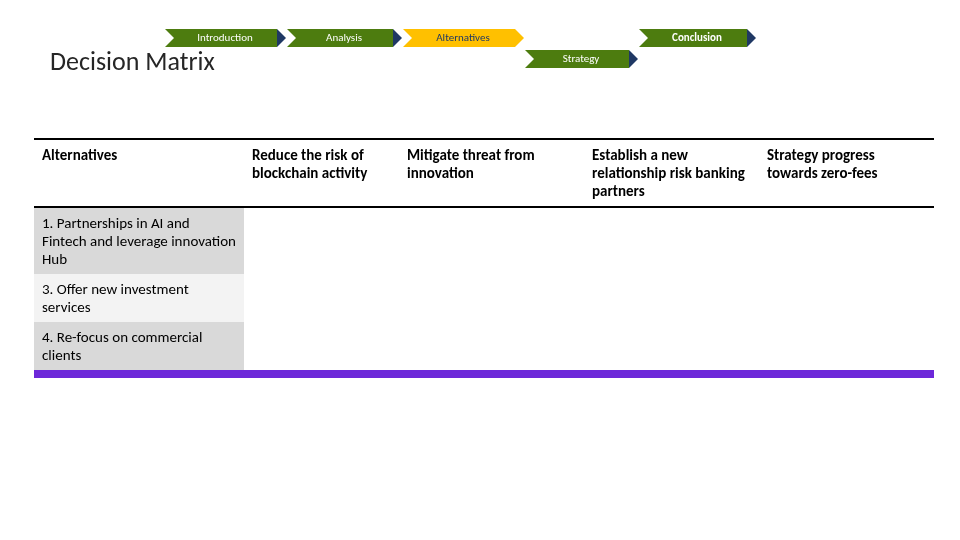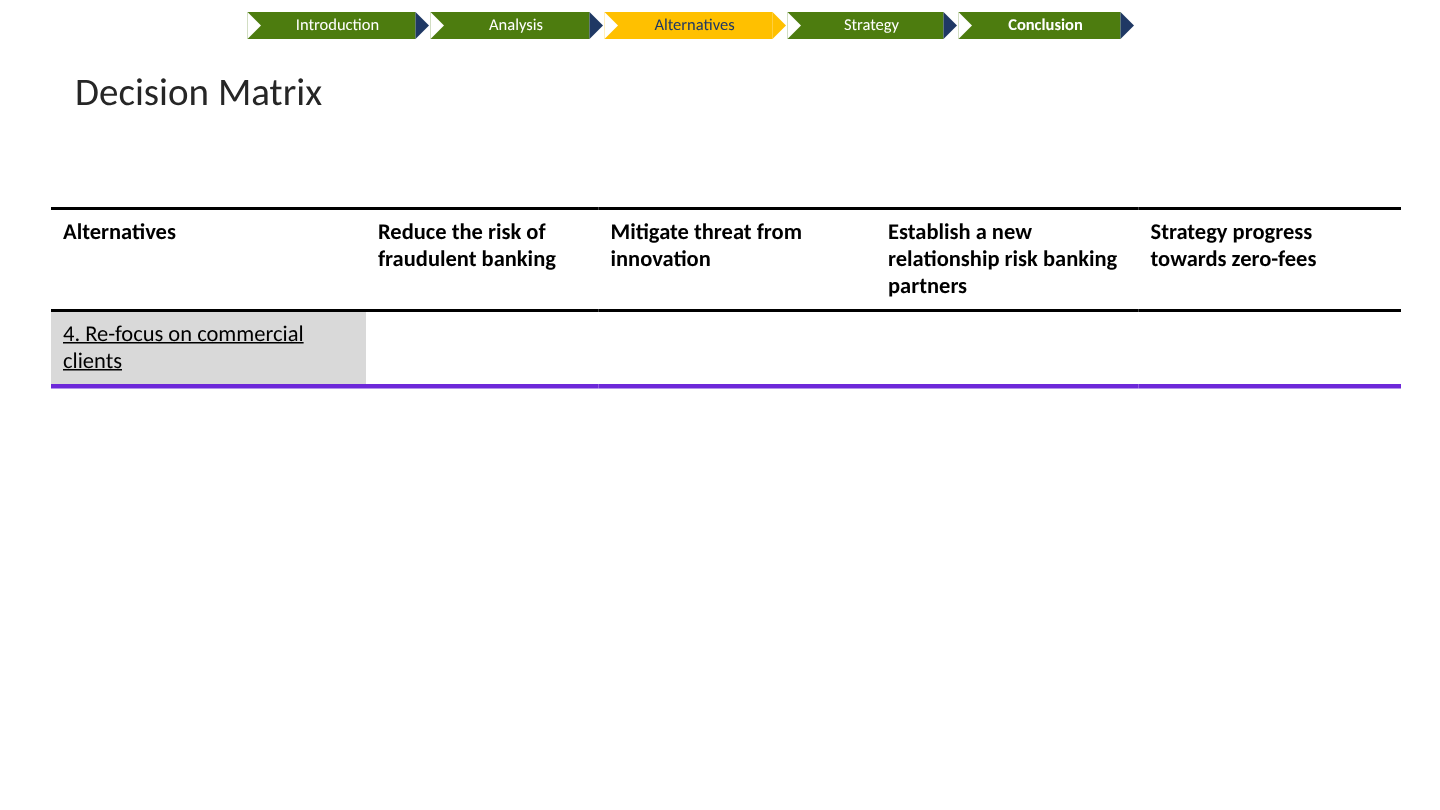--- a/index.html
+++ b/index.html
@@ -52,21 +52,21 @@
   }
   .chev.active {
     background: #ffc000;
     color: #1f3864;
   }
   .chev.active::after { border-left-color: #ffc000; }
 
   .chev.w1 { width: 112px; }
   .chev.w2 { width: 106px; }
   .chev.w3 { width: 112px; }
-  .chev.w4 { width: 104px; }
+  .chev.w4 { width: 104px; margin-top: 42px; }
   .chev.w5 { width: 130px; }
   .chev.w6 { width: 108px; font-weight: bold; }
 
   
   .title {
     position: absolute;
     top: 45px;
     left: 50px;
     font-size: 26px;
     font-weight: 300;
@@ -88,21 +88,21 @@
     padding: 6px 8px;
   }
   
   .matrix thead tr th { border-bottom: 2px solid #000; font-weight: 700; }
   
   .matrix thead tr th { border-top: 2px solid #000; }
 
   .matrix tbody tr td { height: 42px; }
   .matrix tbody tr:nth-child(odd) td.rowname { background: #d9d9d9; }
   .matrix tbody tr:nth-child(even) td.rowname { background: #f3f3f3; }
-  .matrix tbody tr:last-child td { border-bottom: 3px solid #6d28d9; text-decoration: underline; }
+  .matrix tbody tr:last-child td { border-bottom: 8px solid #6d28d9; }
 
   .matrix col.c0 { width: 210px; }
   .matrix col.c1 { width: 155px; }
   .matrix col.c2 { width: 185px; }
   .matrix col.c3 { width: 175px; }
   .matrix col.c4 { width: 175px; }
 </style>
 </head>
 <body>
 
@@ -120,27 +120,41 @@
   <colgroup>
     <col class="c0">
       <col class="c1">
       <col class="c2">
       <col class="c3">
       <col class="c4">
   </colgroup>
   <thead>
     <tr>
       <th>Alternatives</th>
-      <th>Reduce the risk of fraudulent banking</th>
+      <th>Reduce the risk of blockchain activity</th>
       <th>Mitigate threat from innovation</th>
       <th>Establish a new relationship risk banking partners</th>
       <th>Strategy progress towards zero-fees</th>
     </tr>
   </thead>
   <tbody>
+    <tr>
+      <td class="rowname">1. Partnerships in AI and Fintech and leverage innovation Hub</td>
+      <td></td>
+      <td></td>
+      <td></td>
+      <td></td>
+    </tr>
+    <tr>
+      <td class="rowname">3. Offer new investment services</td>
+      <td></td>
+      <td></td>
+      <td></td>
+      <td></td>
+    </tr>
     <tr>
       <td class="rowname">4. Re-focus on commercial clients</td>
       <td></td>
       <td></td>
       <td></td>
       <td></td>
     </tr>
   </tbody>
 </table>
 

